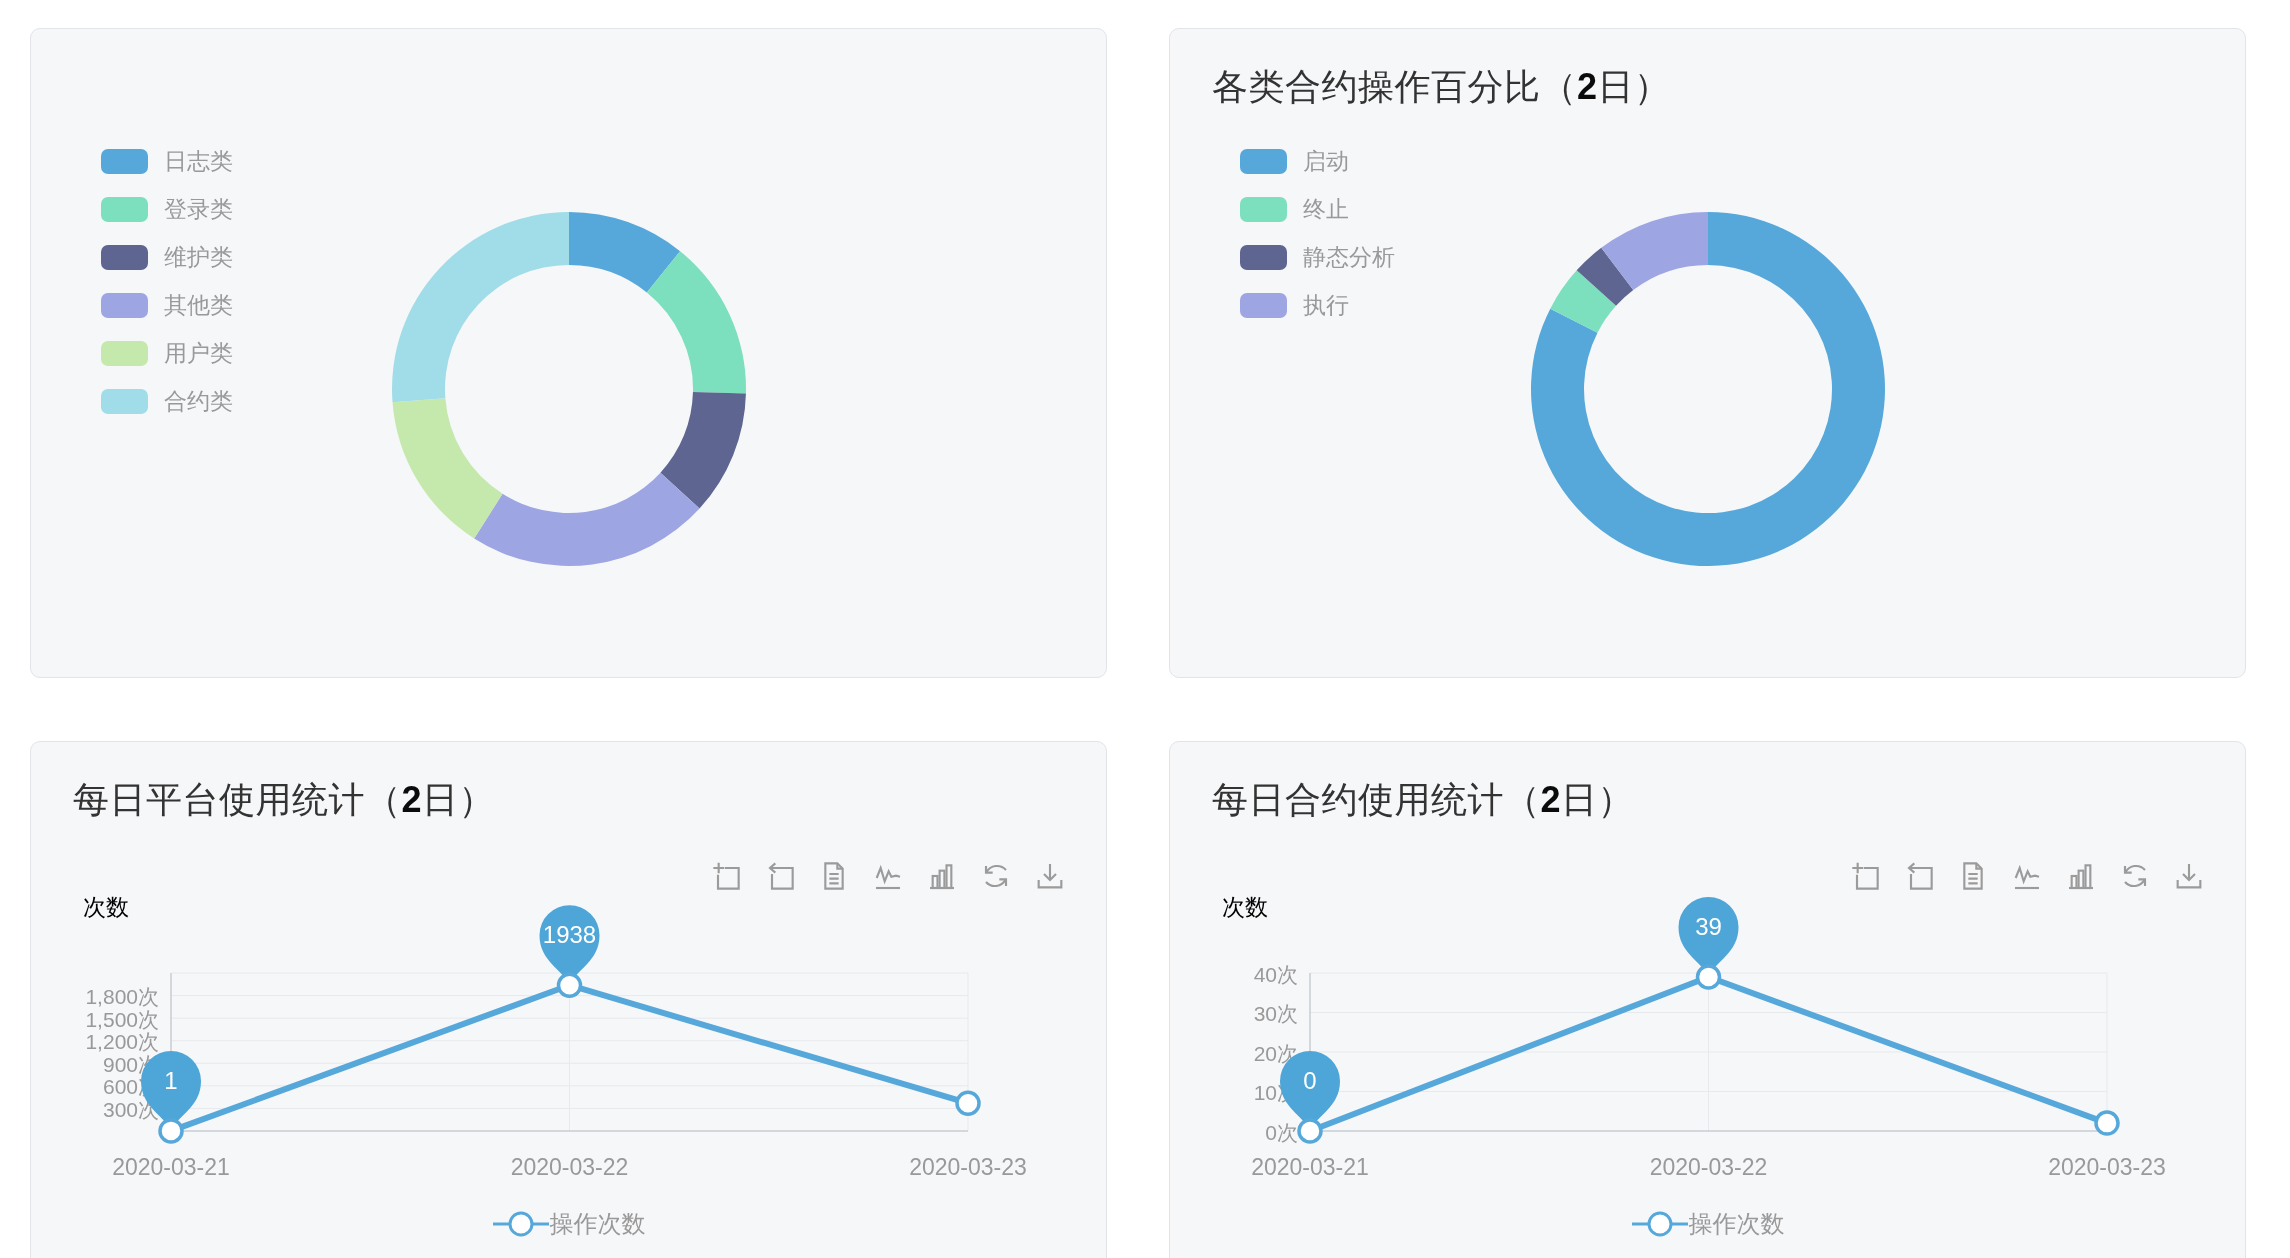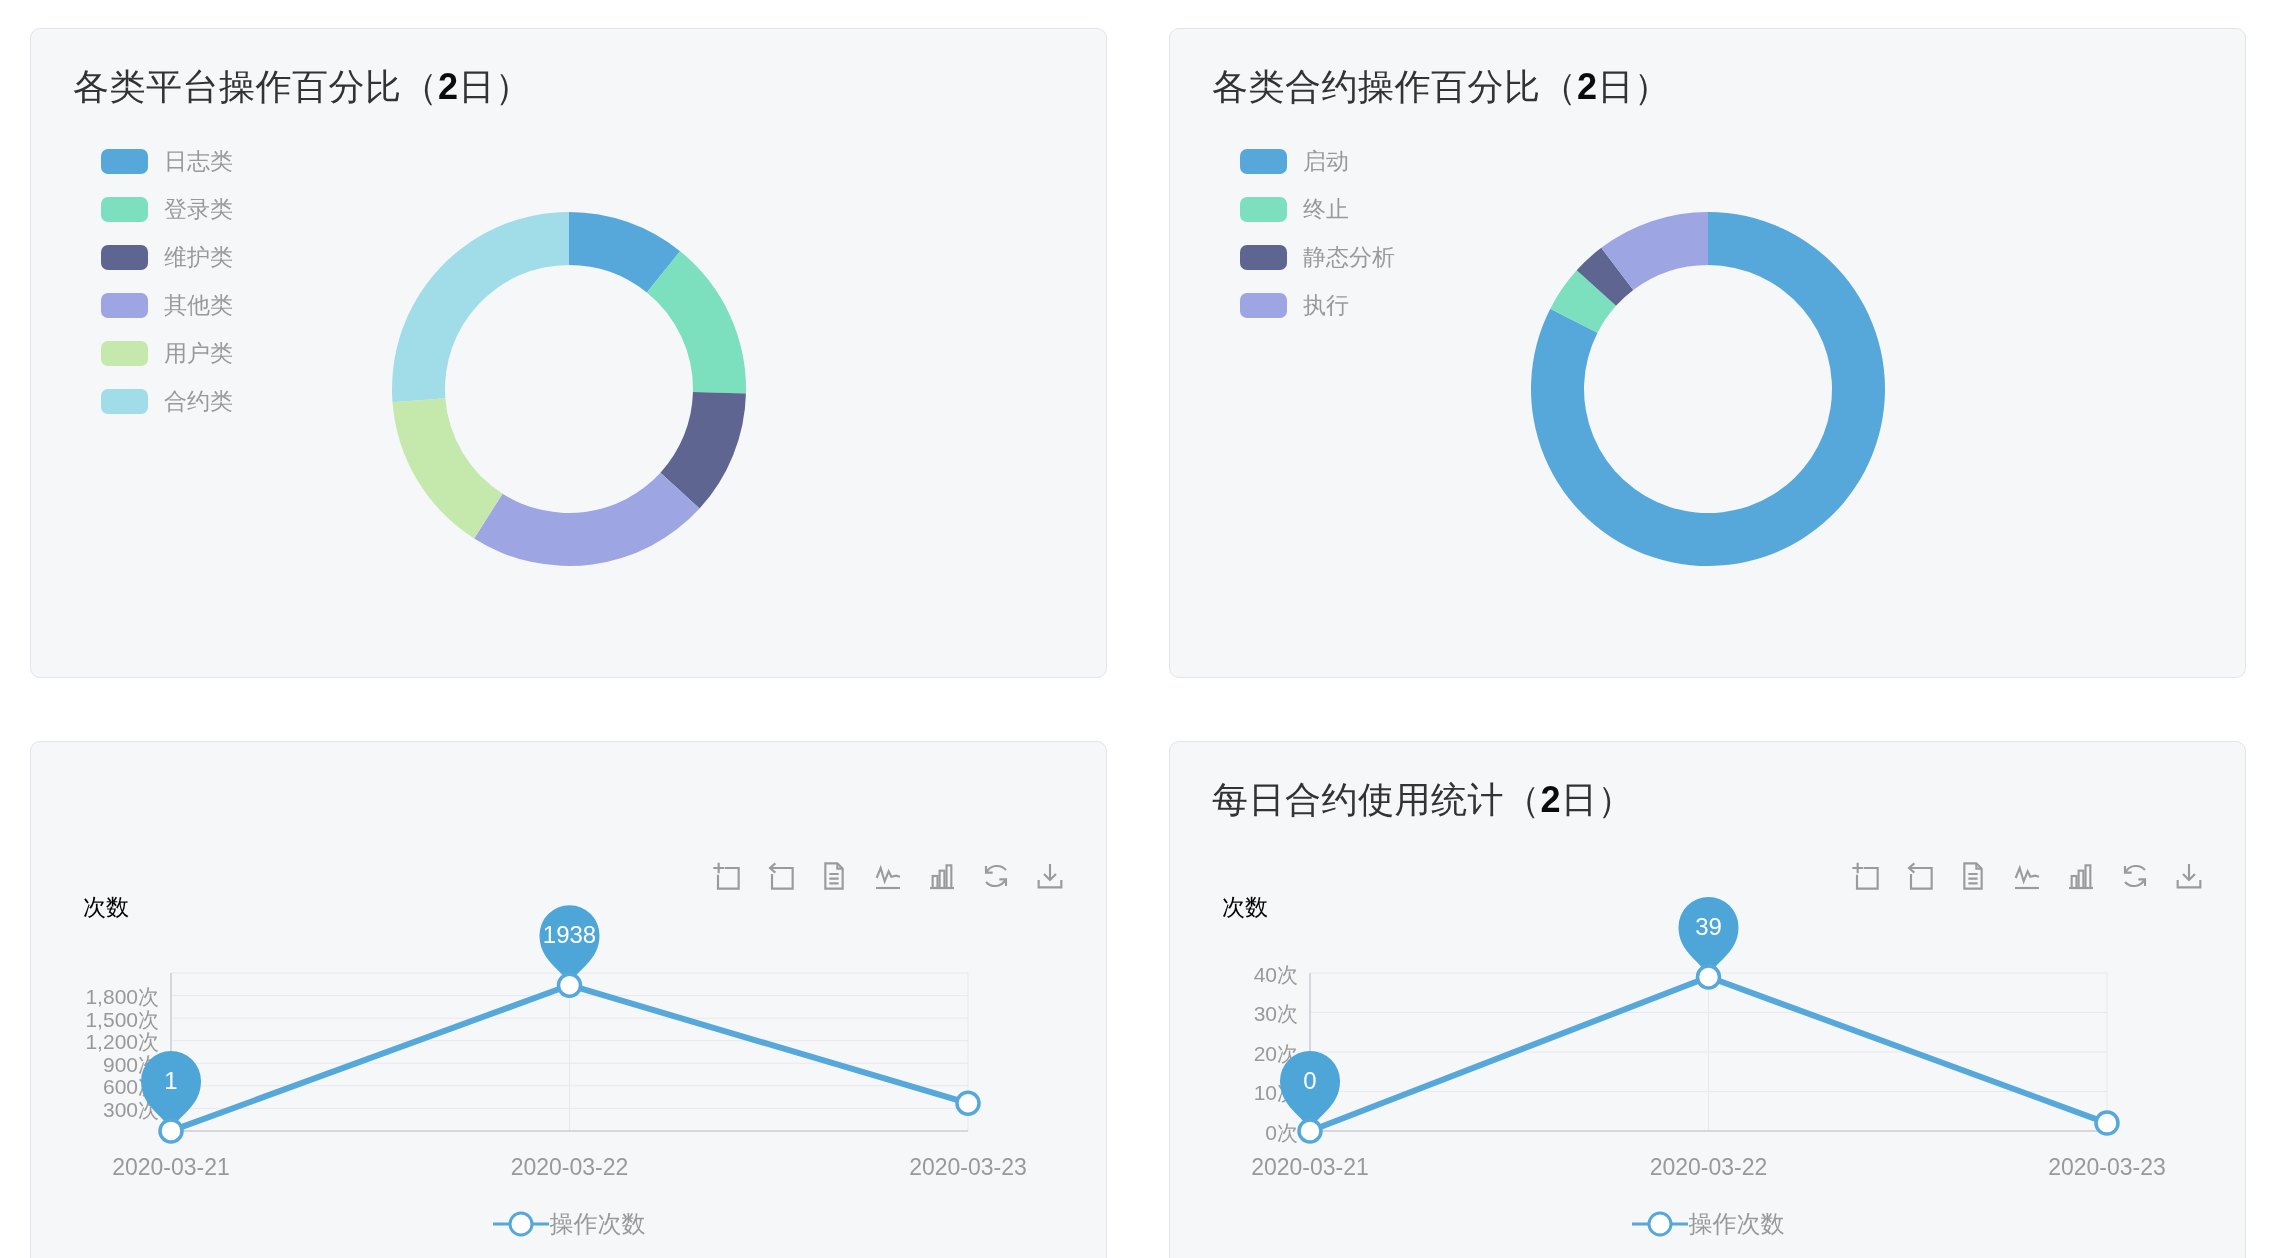--- a/index.html
+++ b/index.html
@@ -33,21 +33,20 @@
   .series-legend{position:absolute;left:0;right:0;top:466px;display:flex;
                  justify-content:center;align-items:center;cursor:pointer;}
   .series-legend .legend-label{font-size:24px;color:#999;}
 </style>
 </head>
 <body>
 
 <div class="screen">
 
   <section class="panel" id="panel-platform-pie">
-    <div class="panel-title"><span>各类平台操作百分比（</span><b>2</b><span>日）</span></div>
     <div class="pie-legend" id="legend-pie-0">
         <div class="legend-row">
           <span class="chip" style="background: rgb(87, 168, 218);"></span>
           <span class="legend-label">日志类</span>
         </div>
         <div class="legend-row">
           <span class="chip" style="background: rgb(124, 223, 189);"></span>
           <span class="legend-label">登录类</span>
         </div>
         <div class="legend-row">
@@ -99,20 +98,21 @@
       </div>
     <svg class="chart-svg" id="donut-1" viewBox="0 0 1077 650">
         <path d="M538.00 183.00A177 177 0 1 1 380.29 279.64L427.52 303.71A124 124 0 1 0 538.00 236.00Z" fill="#57a8da"></path>
         <path d="M380.29 279.64A177 177 0 0 1 406.71 241.29L446.02 276.83A124 124 0 0 0 427.52 303.71Z" fill="#7cdfbd"></path>
         <path d="M406.71 241.29A177 177 0 0 1 431.28 218.79L463.24 261.07A124 124 0 0 0 446.02 276.83Z" fill="#5d6590"></path>
         <path d="M431.28 218.79A177 177 0 0 1 538.00 183.00L538.00 236.00A124 124 0 0 0 463.24 261.07Z" fill="#9da5e3"></path>
       </svg>
   </section>
 
   <section class="panel" id="panel-platform-line">
+    <div class="panel-title"><span>每日平台使用统计（</span><b>2</b><span>日）</span></div>
     <div class="axis-name">次数</div>
     <div class="toolbox" id="toolbox-0">
         <span class="tool-icon">
           <svg viewBox="0 0 24 24">
             <path d="M2.5 6h8M6.5 2v8"></path>
             <path d="M11 6h10.5v15.5H6V11"></path>
           </svg>
         </span>
         <span class="tool-icon">
           <svg viewBox="0 0 24 24">

